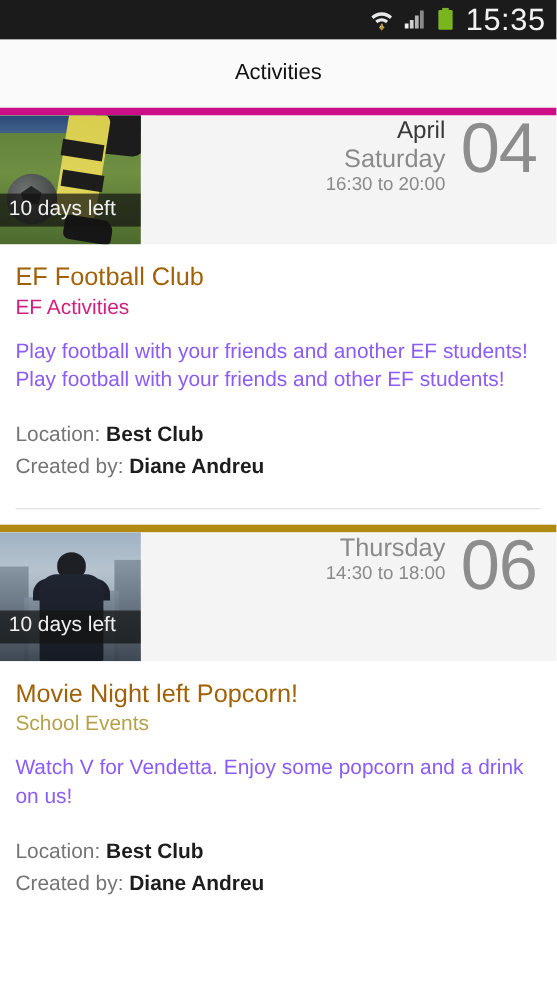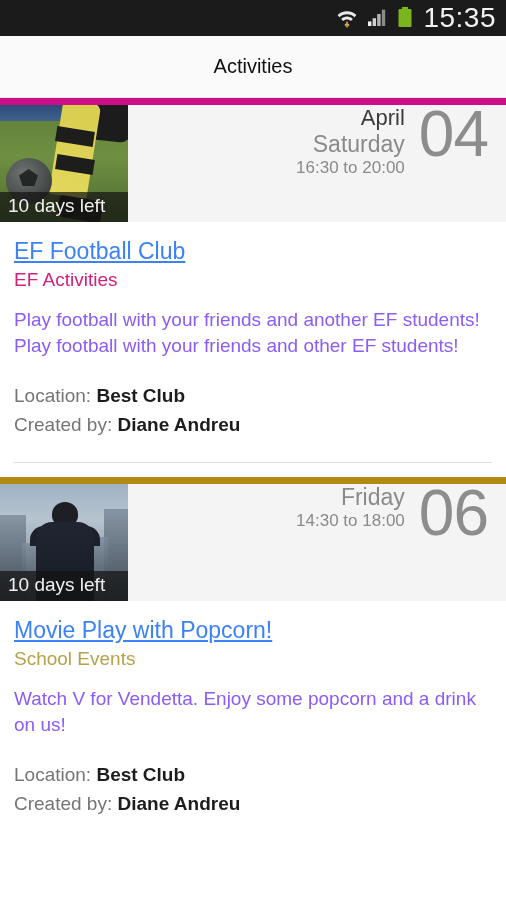--- a/index.html
+++ b/index.html
@@ -30,21 +30,21 @@
   }
   .titlebar .title { font-size:20px; color:#111; font-weight:400; }
 
   
   .card { background:#ffffff; }
   .accent-bar { height:7px; width:100%; }
   .card-head { display:flex; height:117px; background:#f4f4f4; position:relative; }
 
   .thumb { width:128px; height:117px; position:relative; overflow:hidden; flex:none; }
   .thumb-badge {
-    position:absolute; left:0; right:0; bottom:0;
+    position:absolute; left:0; right:0; bottom:16px;
     background:rgba(20,20,18,0.72);
     color:#f0f0f0; font-size:19px; padding:3px 6px 5px 8px;
     white-space:nowrap;
   }
 
   
   .t-football { background:linear-gradient(#5f7f3a 0%, #6f8f42 45%, #4d6a2e 100%); }
   .t-football .sky { position:absolute; top:0; left:0; right:0; height:16px;
     background:linear-gradient(#2c4a7a,#41628c); }
   .t-football .ball {
@@ -106,21 +106,21 @@
   .date-text { text-align:right; line-height:1.18; }
   .month { font-size:22px; color:#3a3a3a; }
   .weekday { font-size:23px; color:#8a8a8a; }
   .timerange { font-size:17px; color:#8a8a8a; }
   .daynum {
     font-size:64px; color:#8d8d8d; font-weight:300;
     line-height:0.92; letter-spacing:-1px;
   }
 
   .card-body { padding:16px 14px 0 14px; }
-  .act-title { font-size:23px; color:#3b82f6; line-height:1.2;text-decoration:underline; }
+  .act-title { font-size:23px; color:#a16207; line-height:1.2; }
   .act-cat { font-size:19px; margin-top:3px; }
   .act-desc {
     font-size:19px; color:#8b5cf6; line-height:1.38; margin-top:16px;
   }
   .meta { margin-top:22px; font-size:19px; color:#757575; line-height:1.55; }
   .meta b { color:#1d1d1d; font-weight:bold; }
 
   .separator { height:1px; background:#e0e0e0; margin-top:22px; }
   .gap { height:14px; }
 </style>
@@ -213,29 +213,29 @@
       <div class="bldg b4"></div>
       <div class="bldg b5"></div>
       <div class="man-head"></div>
       <div class="man-shoulder"></div>
       <div class="man-body"></div>
       <div class="thumb-badge">10 days left</div>
     </div>
 
     <div class="head-right">
       <div class="date-text">
-        <div class="weekday">Friday</div>
+        <div class="weekday">Thursday</div>
         <div class="timerange">14:30 to 18:00</div>
       </div>
       <div class="daynum">06</div>
     </div>
   </div>
 
   <div class="card-body">
-    <div class="act-title">Movie Play with Popcorn!</div>
+    <div class="act-title">Movie Night left Popcorn!</div>
     <div class="act-cat" id="cat-1" style="color: rgb(181, 162, 74);">School Events</div>
     <div class="act-desc">Watch V for Vendetta. Enjoy some popcorn and a drink on us!</div>
     <div class="meta">
       <div>
         <span>Location:</span>
         <b>Best Club</b>
       </div>
       <div>
         <span>Created by:</span>
         <b>Diane Andreu</b>

